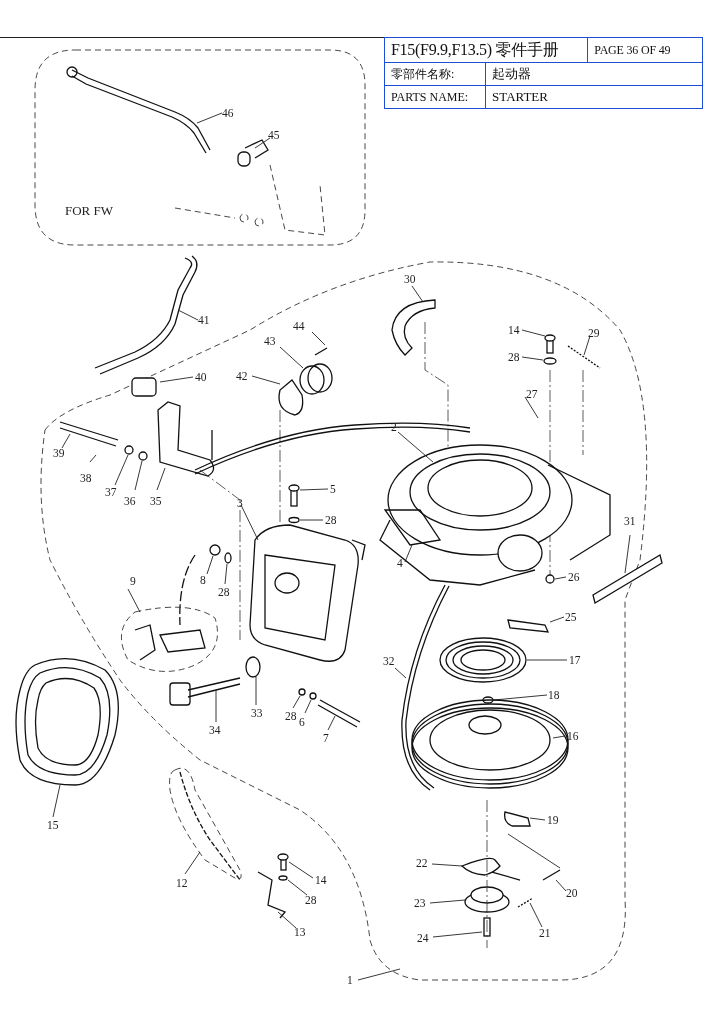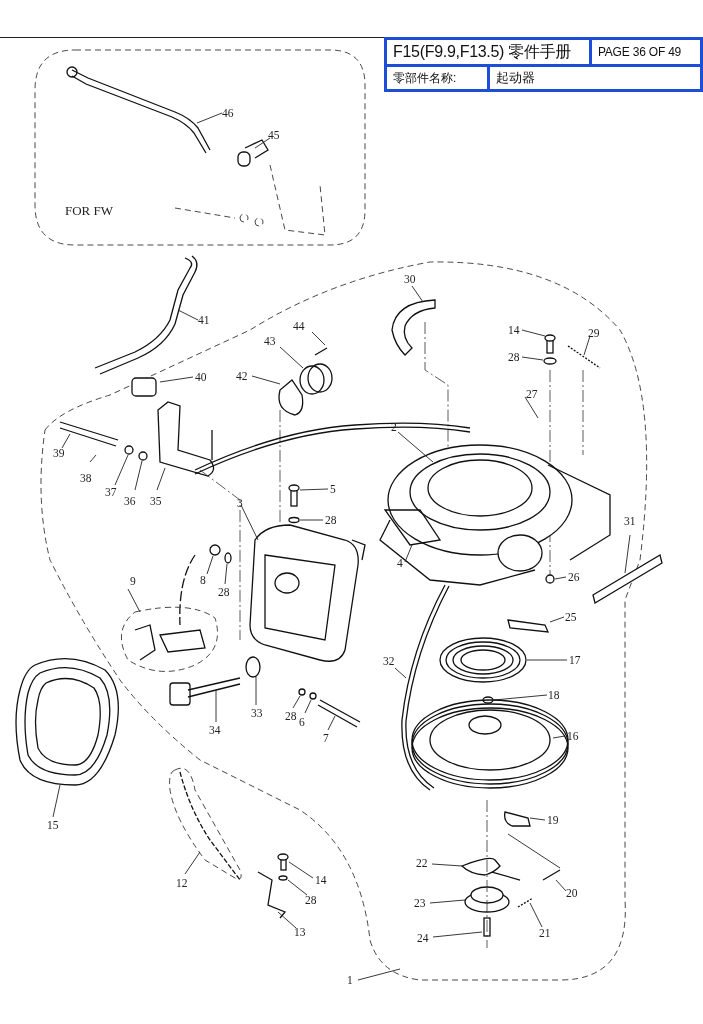--- a/index.html
+++ b/index.html
@@ -1,19 +1,19 @@
 <!DOCTYPE html>
 <html><head>
 <meta charset="utf-8">
 <style>
   html, body { margin:0; padding:0; background:#fff; }
   body { width:703px; height:1024px; position:relative; overflow:hidden; font-family:"Liberation Serif", serif; color:#111; }
   .topline { position:absolute; left:0; top:37px; width:703px; height:0; border-top:1.5px solid #222; }
   .hdr { position:absolute; left:384px; top:37px; width:319px; border-collapse:collapse; font-family:"Liberation Sans Narrow","Liberation Sans", sans-serif; }
-  .hdr td { border:3px solid #1d4ed8; padding:0 6px; font-size:13px; height:22px; white-space:nowrap; transform-origin:left center; }
+  .hdr td { border:1px solid #1d4ed8; padding:0 6px; font-size:13px; height:22px; white-space:nowrap; transform-origin:left center;font-family:Liberation Serif, serif; }
   .hdr .title { font-size:16px; height:24px; letter-spacing:-0.3px; }
   .hdr .page { font-size:12px; letter-spacing:-0.2px;margin-left:40px; }
   .hdr .lbl { width:88px; font-size:12px; }
   svg.drw { position:absolute; left:0; top:0; }
   .num { font-family:"Liberation Serif", serif; font-size:11.5px; fill:#222; }
   .fw { font-family:"Liberation Serif", serif; font-size:13px; fill:#222; }
   .dash { fill:none; stroke:#333; stroke-width:0.9; stroke-dasharray:6 4; }
   .chain { fill:none; stroke:#333; stroke-width:0.8; stroke-dasharray:12 3 2 3; }
   .ln { fill:none; stroke:#222; stroke-width:0.9; }
   .pt { fill:none; stroke:#111; stroke-width:1.3; }
@@ -27,20 +27,24 @@
 <table class="hdr">
   <tbody>
       <tr>
     <td colspan="2" class="title">F15(F9.9,F13.5) 零件手册</td>
     <td class="page">PAGE 36 OF 49</td>
   </tr>
   <tr>
     <td class="lbl">零部件名称:</td>
     <td colspan="2">起动器</td>
   </tr>
+  <tr>
+    <td class="lbl">PARTS NAME:</td>
+    <td colspan="2">STARTER</td>
+  </tr>
 </tbody>
   </table>
 
 <svg class="drw" width="703" height="1024" viewBox="0 0 703 1024">
 
   <path class="dash" d="M75,50 L330,50 Q365,50 365,85 L365,210 Q365,245 330,245 L75,245 Q35,245 35,205 L35,90 Q35,50 75,50 Z"></path>
   <text class="fw" x="65" y="215">FOR FW</text>
 
   <g>
     <circle class="ptf" cx="72" cy="72" r="5"></circle>

